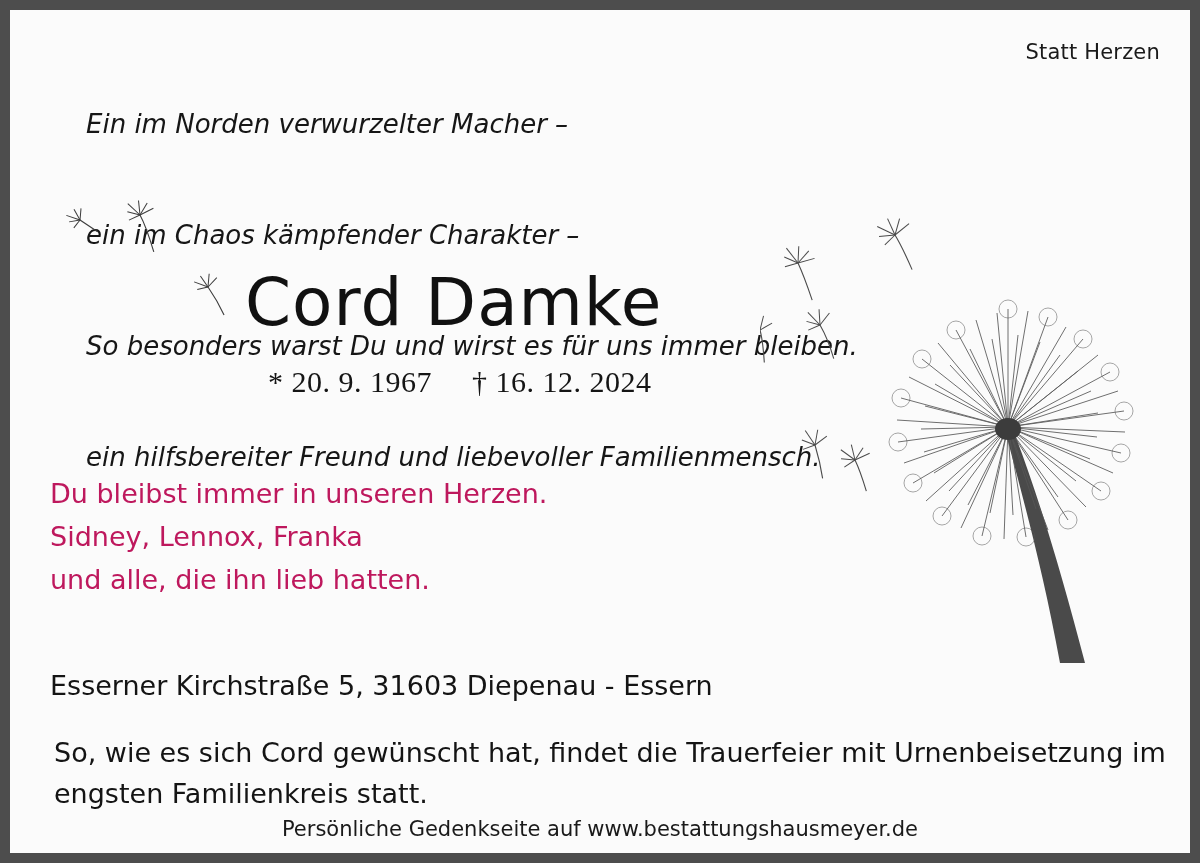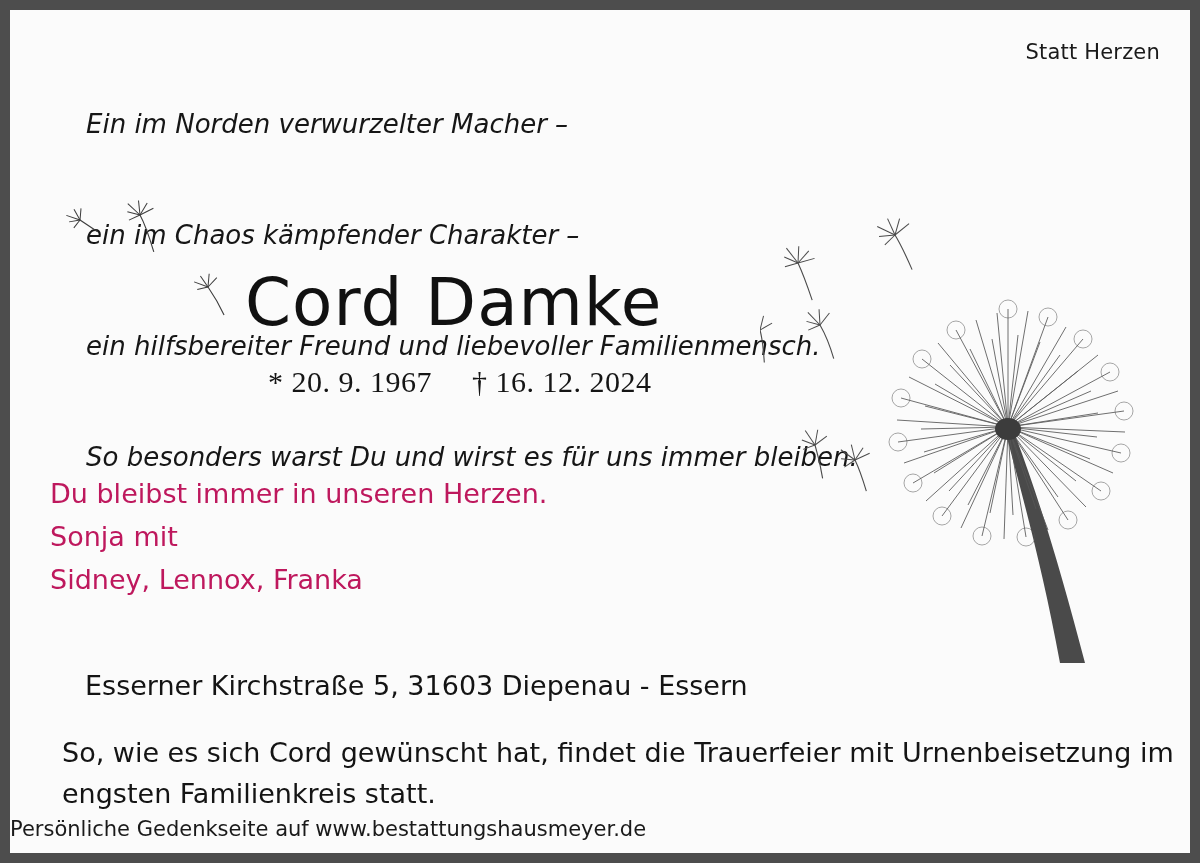--- a/index.html
+++ b/index.html
@@ -73,36 +73,36 @@
     font-size: 27px;
     line-height: 43px;
     color: #be185d;
   }
   .address {
     position: absolute;
     left: 40px;
     top: 660px;
     font-size: 27px;
     color: #141414;
-    margin-left: 35px;
   }
   .note {
     position: absolute;
-    left: 52px;
+    left: 44px;
     top: 722px;
     width: 1120px;
     font-size: 27px;
     line-height: 41px;
     color: #141414;
   }
   .footer {
     position: absolute;
     left: 0;
     right: 0;
     bottom: 12px;
+    text-align: center;
     font-size: 21px;
     color: #1a1a1a;
     margin-top: 29px;
   }
 
   
   .art {
     position: absolute;
     right: 0px;
     top: 185px;
@@ -120,22 +120,22 @@
   }
 </style>
 </head>
 <body>
 
 <div class="page">
 
   <div class="verse">
     <div>Ein im Norden verwurzelter Macher –</div>
     <div>ein im Chaos kämpfender Charakter –</div>
+    <div>So besonders warst Du und wirst es für uns immer bleiben.</div>
     <div>ein hilfsbereiter Freund und liebevoller Familienmensch.</div>
-    <div>So besonders warst Du und wirst es für uns immer bleiben.</div>
   </div>
 
   <div class="statt-karten">Statt Herzen</div>
 
   <svg class="seeds-left" viewBox="0 0 180 150">
     <g stroke="#3b3b3b" stroke-width="1.1" fill="none">
 
       <g transform="translate(20,25) rotate(-15)">
         <line x1="0" y1="0" x2="14" y2="16"></line>
         <g stroke-width="1">
@@ -329,22 +329,22 @@
         </g>
       </g>
     </g>
   </svg>
 
   <div class="name">Cord Damke</div>
   <div class="dates">* 20. 9. 1967     † 16. 12. 2024</div>
 
   <div class="block-a">
     <div>Du bleibst immer in unseren Herzen.</div>
-    <div>Sonja mit</div>
     <div>Sidney, Lennox, Franka</div>
+    <div>und alle, die ihn lieb hatten.</div>
   </div>
 
   <div class="address">Esserner Kirchstraße 5, 31603 Diepenau - Essern</div>
 
   <div class="note">So, wie es sich Cord gewünscht hat, findet die Trauerfeier mit Urnenbeisetzung im engsten Familienkreis statt.</div>
 
   <div class="footer">Persönliche Gedenkseite auf www.bestattungshausmeyer.de</div>
 
 </div>
 

